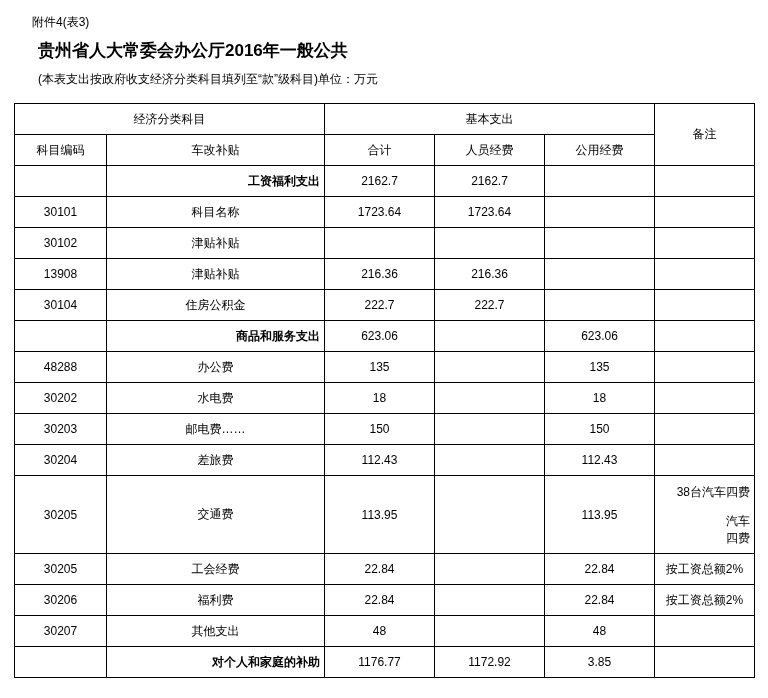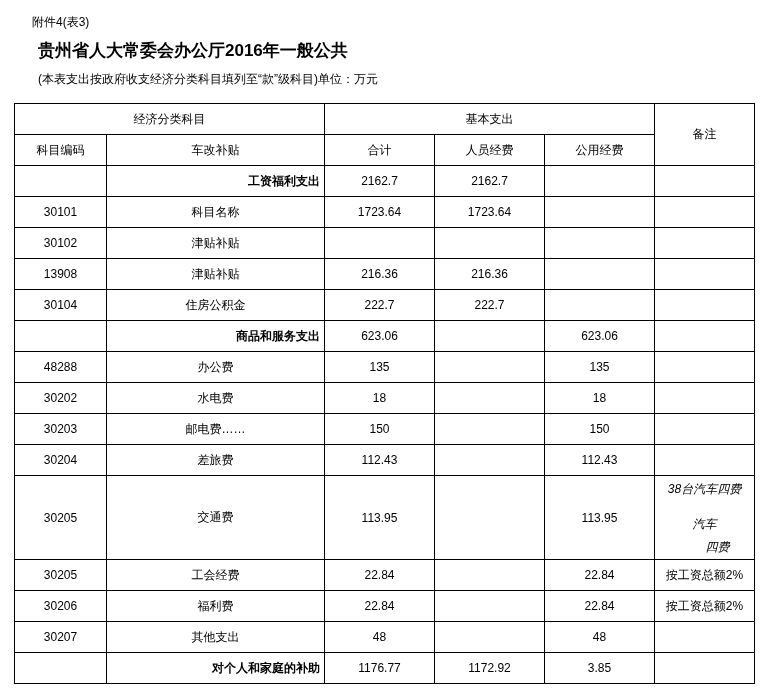--- a/index.html
+++ b/index.html
@@ -83,25 +83,24 @@
     padding-left: 12px;
     font-weight: bold;
   }
   td.remark-cell {
     text-align: left;
     padding-left: 6px;
     font-size: 11.5px;
   }
   tr.tall td { height: 78px; }
   .remark-multi {
-    line-height: 23px;
-    text-align: center;
+    line-height: 17px;
+    text-align: right;
     display: block;
     padding-top: 2px;
-    font-style: italic;
   }
   .remark-multi .gap { display: block; height: 12px; }
   .remark-multi .indent2 { display: block; padding-left: 26px; }
 </style>
 </head>
 <body>
 
 <div class="page">
 
   <div class="doc-header">

